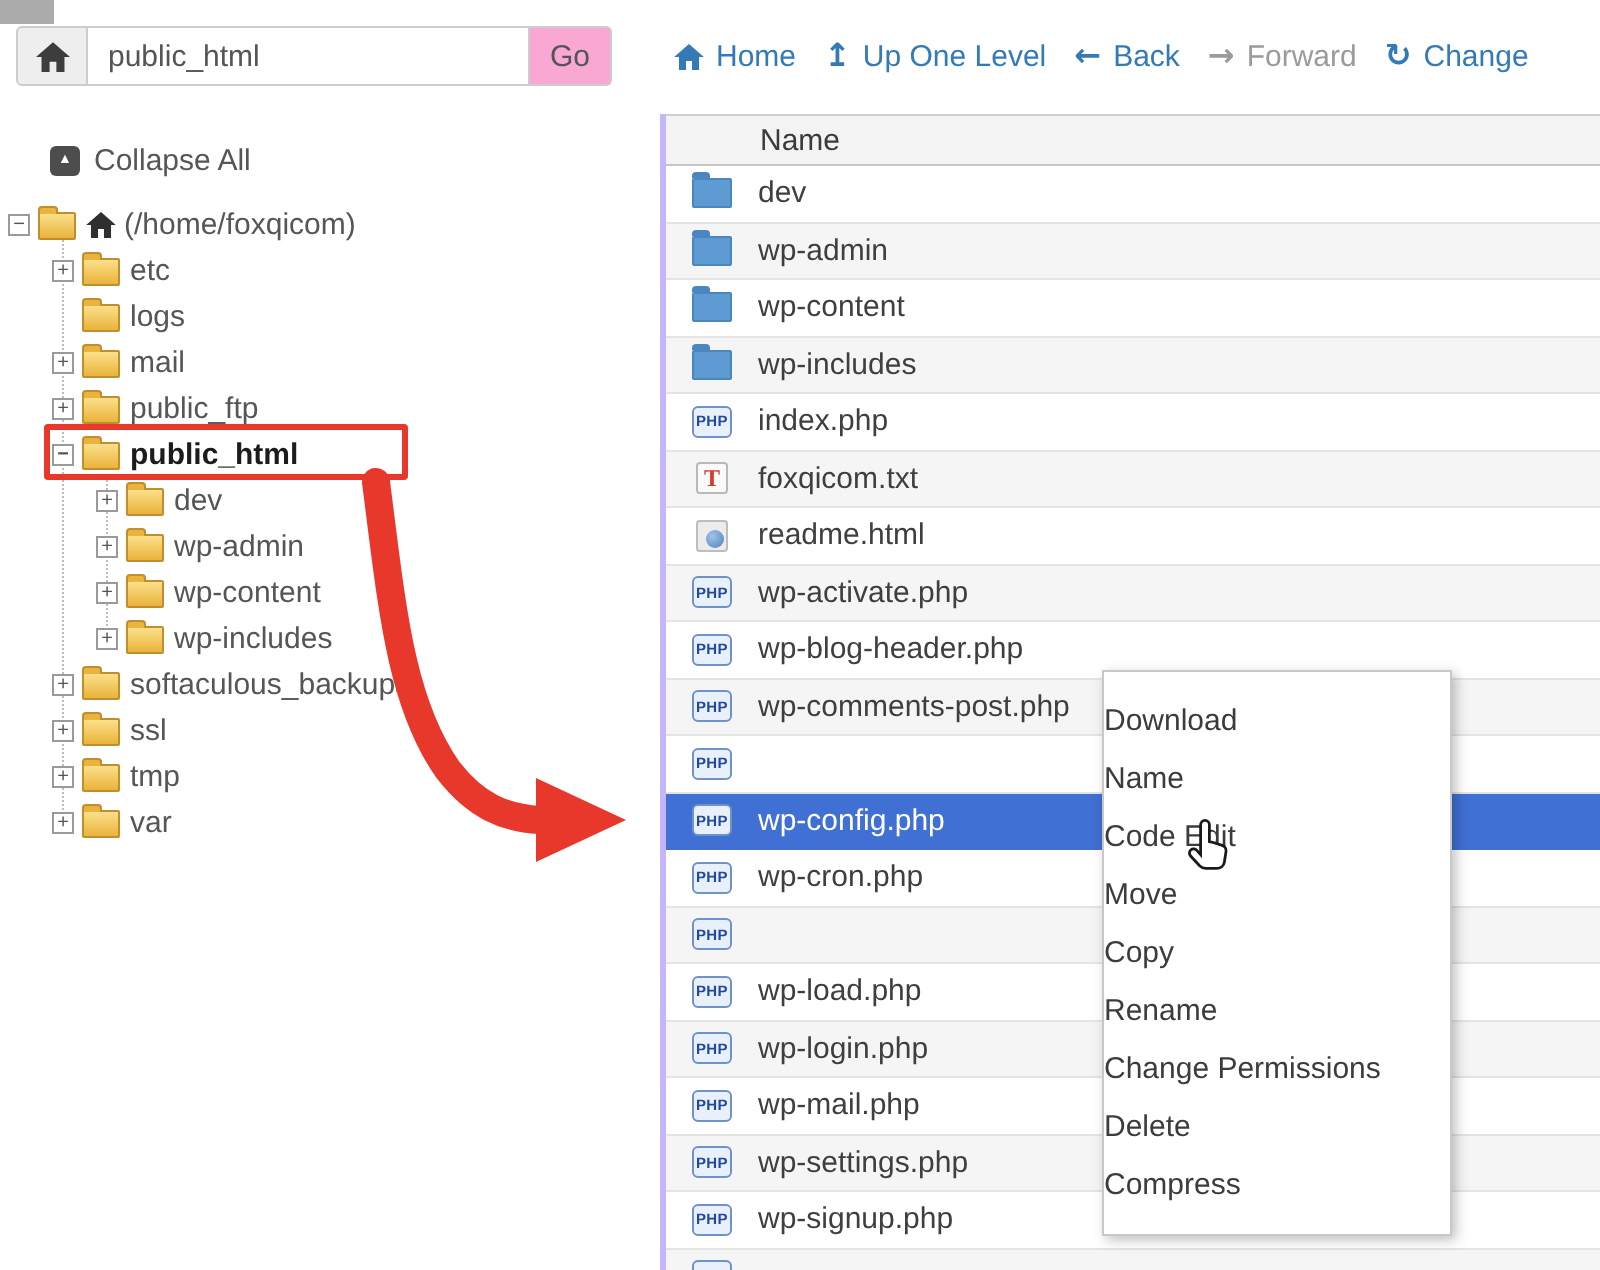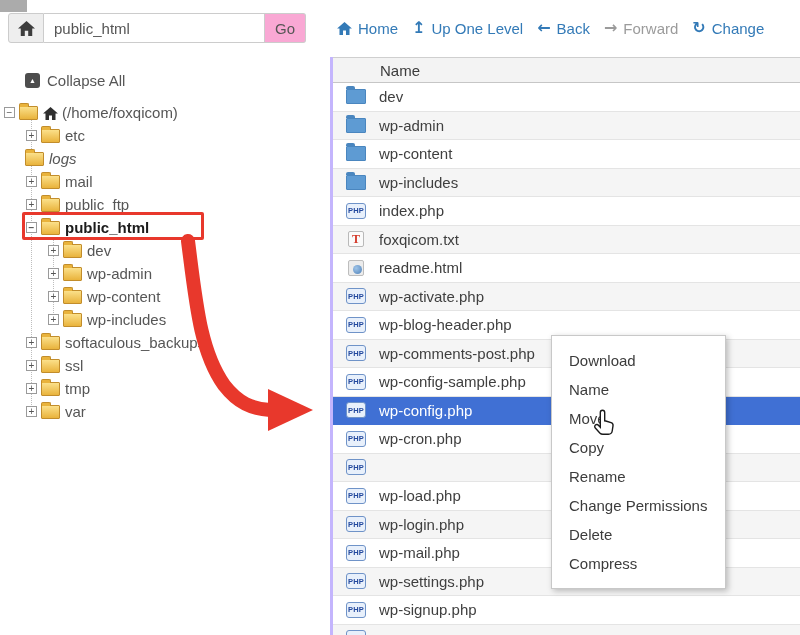--- a/index.html
+++ b/index.html
@@ -70,21 +70,21 @@
     border-radius:2px;display:flex;align-items:center;justify-content:center;
     font-family:"Liberation Serif","DejaVu Serif",serif;font-weight:bold;font-size:12px;color:#d43a2a;}
   .html-ico{position:relative;width:16px;height:16px;box-sizing:border-box;background:#ececec;
     border:1px solid #bdbdbd;border-radius:2px;}
   .html-ico::after{content:"";position:absolute;right:1px;bottom:1px;width:9px;height:9px;
     border-radius:50%;background:radial-gradient(circle at 35% 35%,#9fc4e8,#4f81b8);}
   
   .context-menu{position:absolute;left:551px;top:335px;width:175px;box-sizing:border-box;
     background:#fff;border:1px solid #c8c8c8;box-shadow:2px 2px 6px rgba(0,0,0,.25);
     padding:10px 0 10px 0;z-index:40;}
-  .mi{height:29px;box-sizing:border-box;display:flex;align-items:center;padding-left:17px;
+  .mi{height:29px;box-sizing:border-box;display:flex;align-items:center;
     font-size:15px;color:#3c3c3c;cursor:pointer;}
   .mi.active{background:#4070d4;color:#fff;}
   .hand-cursor{position:absolute;left:591px;top:409px;z-index:60;pointer-events:none;}
 </style>
 </head>
 <body>
 
 <div class="screen">
 
   <div class="corner-tab"></div>
@@ -149,21 +149,21 @@
         <span class="tree-home-ico"><svg viewBox="0 0 16 14" style="width:15px;height:13px;fill:#2f2f2f">
             <path d="M8 0 L16 7 H13.4 V14 H9.6 V9.2 H6.4 V14 H2.6 V7 H0 Z"></path>
           </svg></span>
         <span>(/home/foxqicom)</span>
       </div>
       <div class="tree-row" style="top: 124px; left: 26px;">
         <span class="expander">+</span>
         <span class="tfolder"></span>
         <span>etc</span>
       </div>
-      <div class="tree-row" style="top: 147px; left: 10px; font-style: italic;">
+      <div class="tree-row" style="top: 147px; left: 26px;">
         <span class="expander-spacer"></span>
         <span class="tfolder"></span>
         <span>logs</span>
       </div>
       <div class="tree-row" style="top: 170px; left: 26px;">
         <span class="expander">+</span>
         <span class="tfolder"></span>
         <span>mail</span>
       </div>
       <div class="tree-row" style="top: 193px; left: 26px;">
@@ -284,21 +284,20 @@
         <div class="file-row alt">
           <span class="ficon">
             <span class="php-badge">PHP</span>
           </span>
           <span class="fname">wp-comments-post.php</span>
         </div>
         <div class="file-row">
           <span class="ficon">
             <span class="php-badge">PHP</span>
           </span>
-          <span class="fname">wp-config-sample.php</span>
         </div>
         <div class="file-row alt sel">
           <span class="ficon">
             <span class="php-badge">PHP</span>
           </span>
           <span class="fname">wp-config.php</span>
         </div>
         <div class="file-row">
           <span class="ficon">
             <span class="php-badge">PHP</span>
@@ -345,20 +344,21 @@
             <span class="php-badge">PHP</span>
           </span>
           <span class="fname"></span>
         </div>
       </div>
   </div>
 
   <div class="context-menu" id="context-menu">
       <div class="mi">Download</div>
       <div class="mi">Name</div>
+      <div class="mi">Code Edit</div>
       <div class="mi">Move</div>
       <div class="mi">Copy</div>
       <div class="mi">Rename</div>
       <div class="mi">Change Permissions</div>
       <div class="mi">Delete</div>
       <div class="mi">Compress</div>
     </div>
 
   <svg class="hand-cursor" width="24" height="27" viewBox="0 0 24 27">
     <path d="M9.3 3.4c0-1.2 1-2.2 2.2-2.2s2.2 1 2.2 2.2v8.4l1.1.2 5.3 1.7c1.3.4 2.1 1.7 1.9 3.1l-.8 5.2c-.3 1.9-1.9 3.2-3.8 3.2h-5.5c-1.2 0-2.3-.5-3.1-1.3l-4.5-4.9c-.8-.9-.8-2.2.1-3 .9-.8 2.2-.7 3 .2l1.9 2.1z" fill="#ffffff" stroke="#1a1a1a" stroke-width="1.4"></path>

